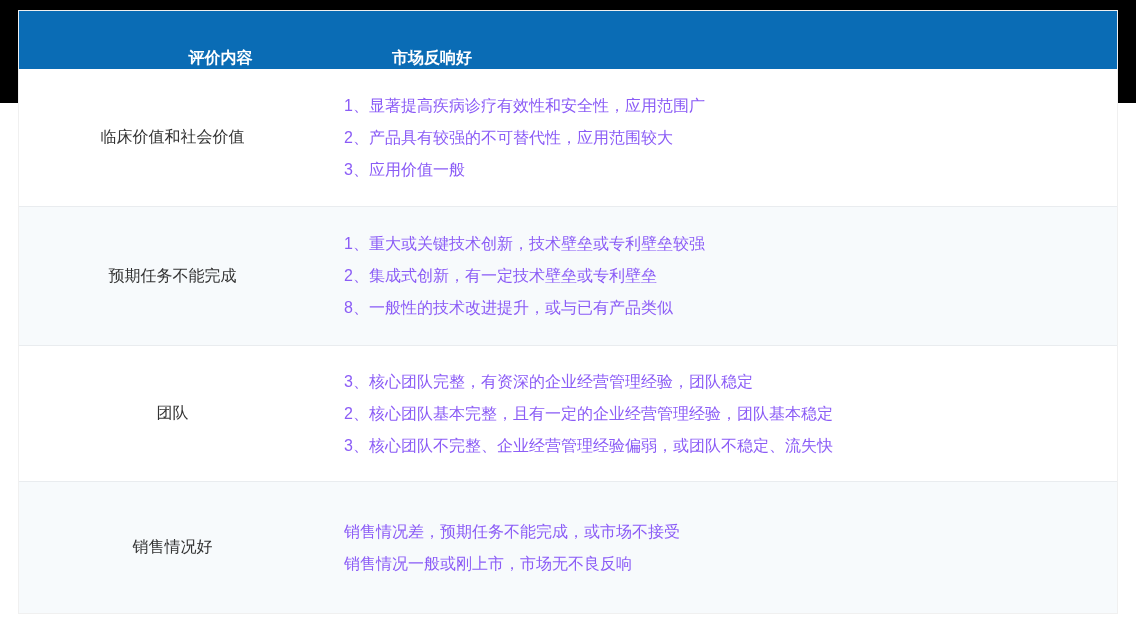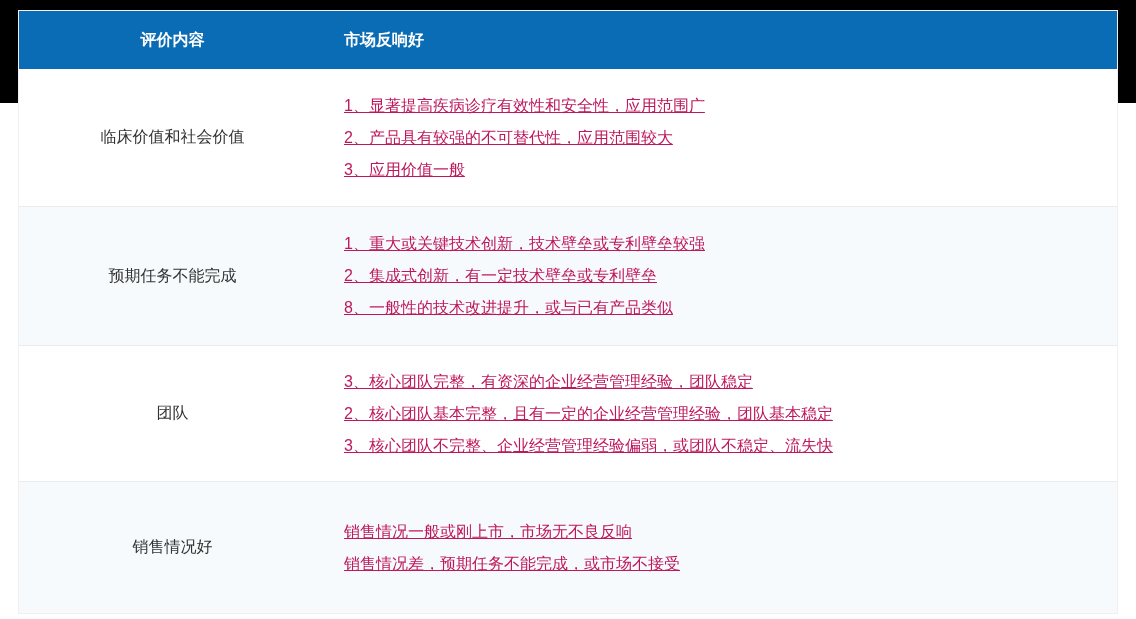--- a/index.html
+++ b/index.html
@@ -32,24 +32,25 @@
     background: #ffffff;
     border: 1px solid #f0f0f0;
     display: flex;
     flex-direction: column;
   }
   .thead {
     height: 58px;
     flex: 0 0 58px;
     background: #0a6cb5;
     display: flex;
-    align-items: center;
+    align-items: flex-end;
     color: #ffffff;
     font-size: 16px;
     font-weight: 700;
+    padding-left: 48px;
   }
   .col1 {
     width: 307px;
     flex: 0 0 307px;
     text-align: center;
   }
   .col2 {
     flex: 1 1 auto;
     text-align: left;
     padding-left: 18px;
@@ -66,24 +67,23 @@
   .r2 { flex: 0 0 139px; }
   .r3 { flex: 0 0 136px; }
   .r4 { flex: 1 1 auto; }
   .row-label {
     font-size: 16px;
     font-weight: 400;
     color: #333333;
   }
   .line {
     font-size: 16px;
-    color: #be185d;
+    color: #8b5cf6;
     line-height: 32px;
     white-space: nowrap;
-    text-decoration: underline;
   }
 </style>
 </head>
 <body>
 
 <div class="stage">
 
   <div class="backdrop"></div>
 
   <div class="card">
@@ -116,19 +116,19 @@
       <div class="col2">
         <div class="line">3、核心团队完整，有资深的企业经营管理经验，团队稳定</div>
         <div class="line">2、核心团队基本完整，且有一定的企业经营管理经验，团队基本稳定</div>
         <div class="line">3、核心团队不完整、企业经营管理经验偏弱，或团队不稳定、流失快</div>
       </div>
     </div>
 
     <div class="trow r4 striped">
       <div class="col1 row-label">销售情况好</div>
       <div class="col2">
+        <div class="line">销售情况差，预期任务不能完成，或市场不接受</div>
         <div class="line">销售情况一般或刚上市，市场无不良反响</div>
-        <div class="line">销售情况差，预期任务不能完成，或市场不接受</div>
       </div>
     </div>
 
   </div>
 </div>
 
 </body></html>

